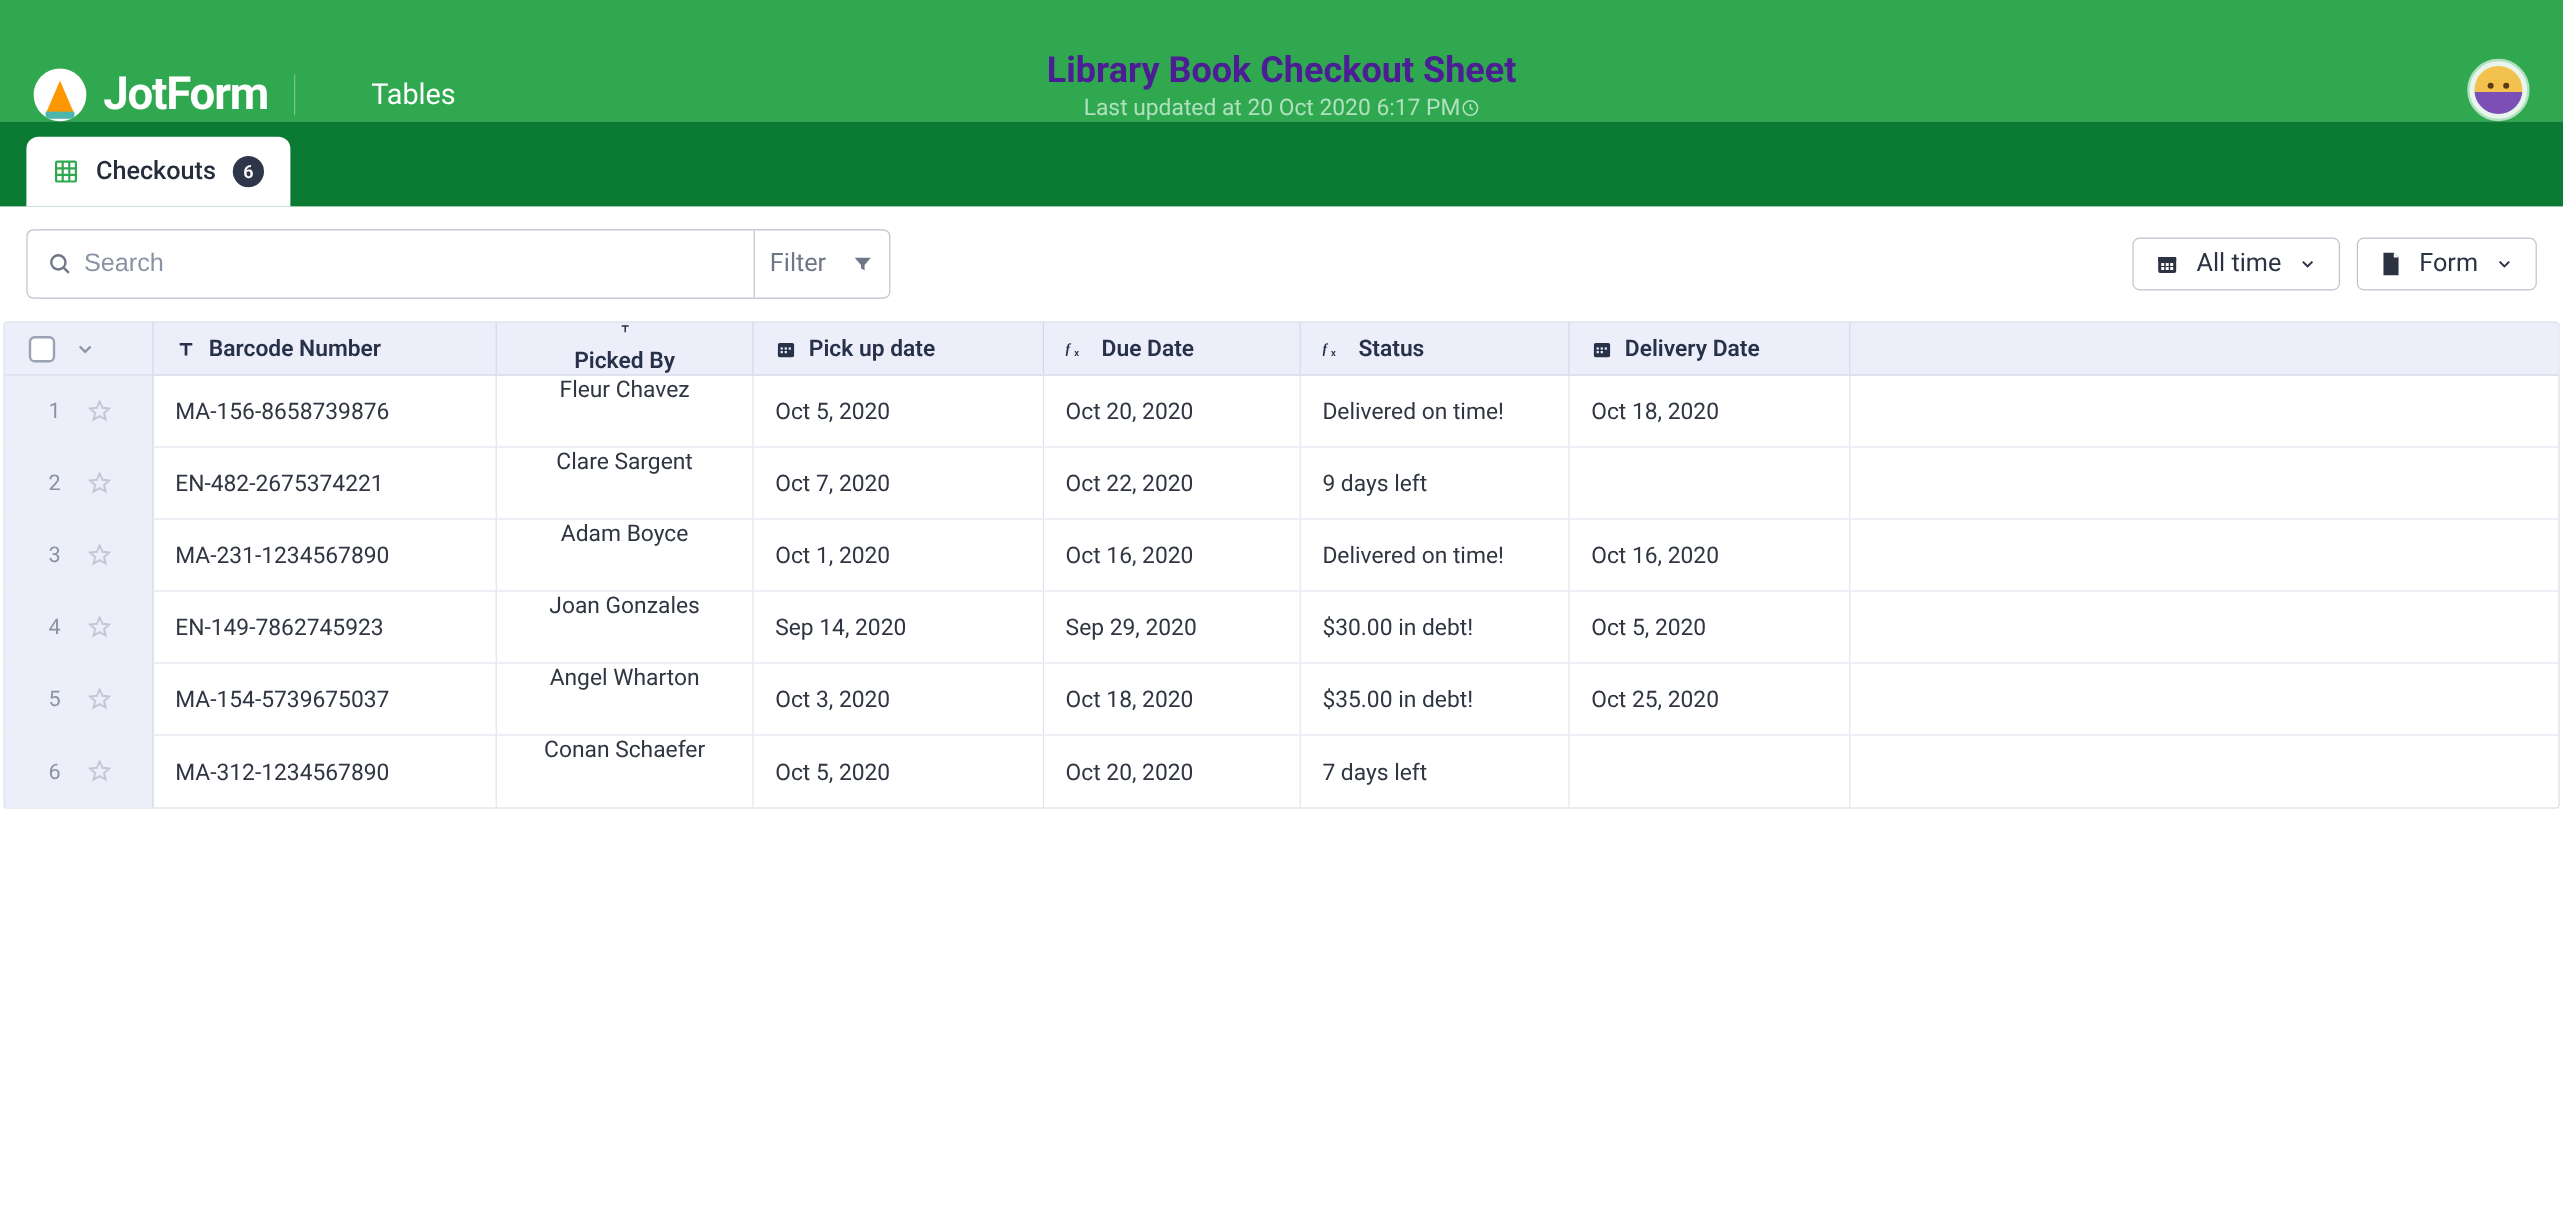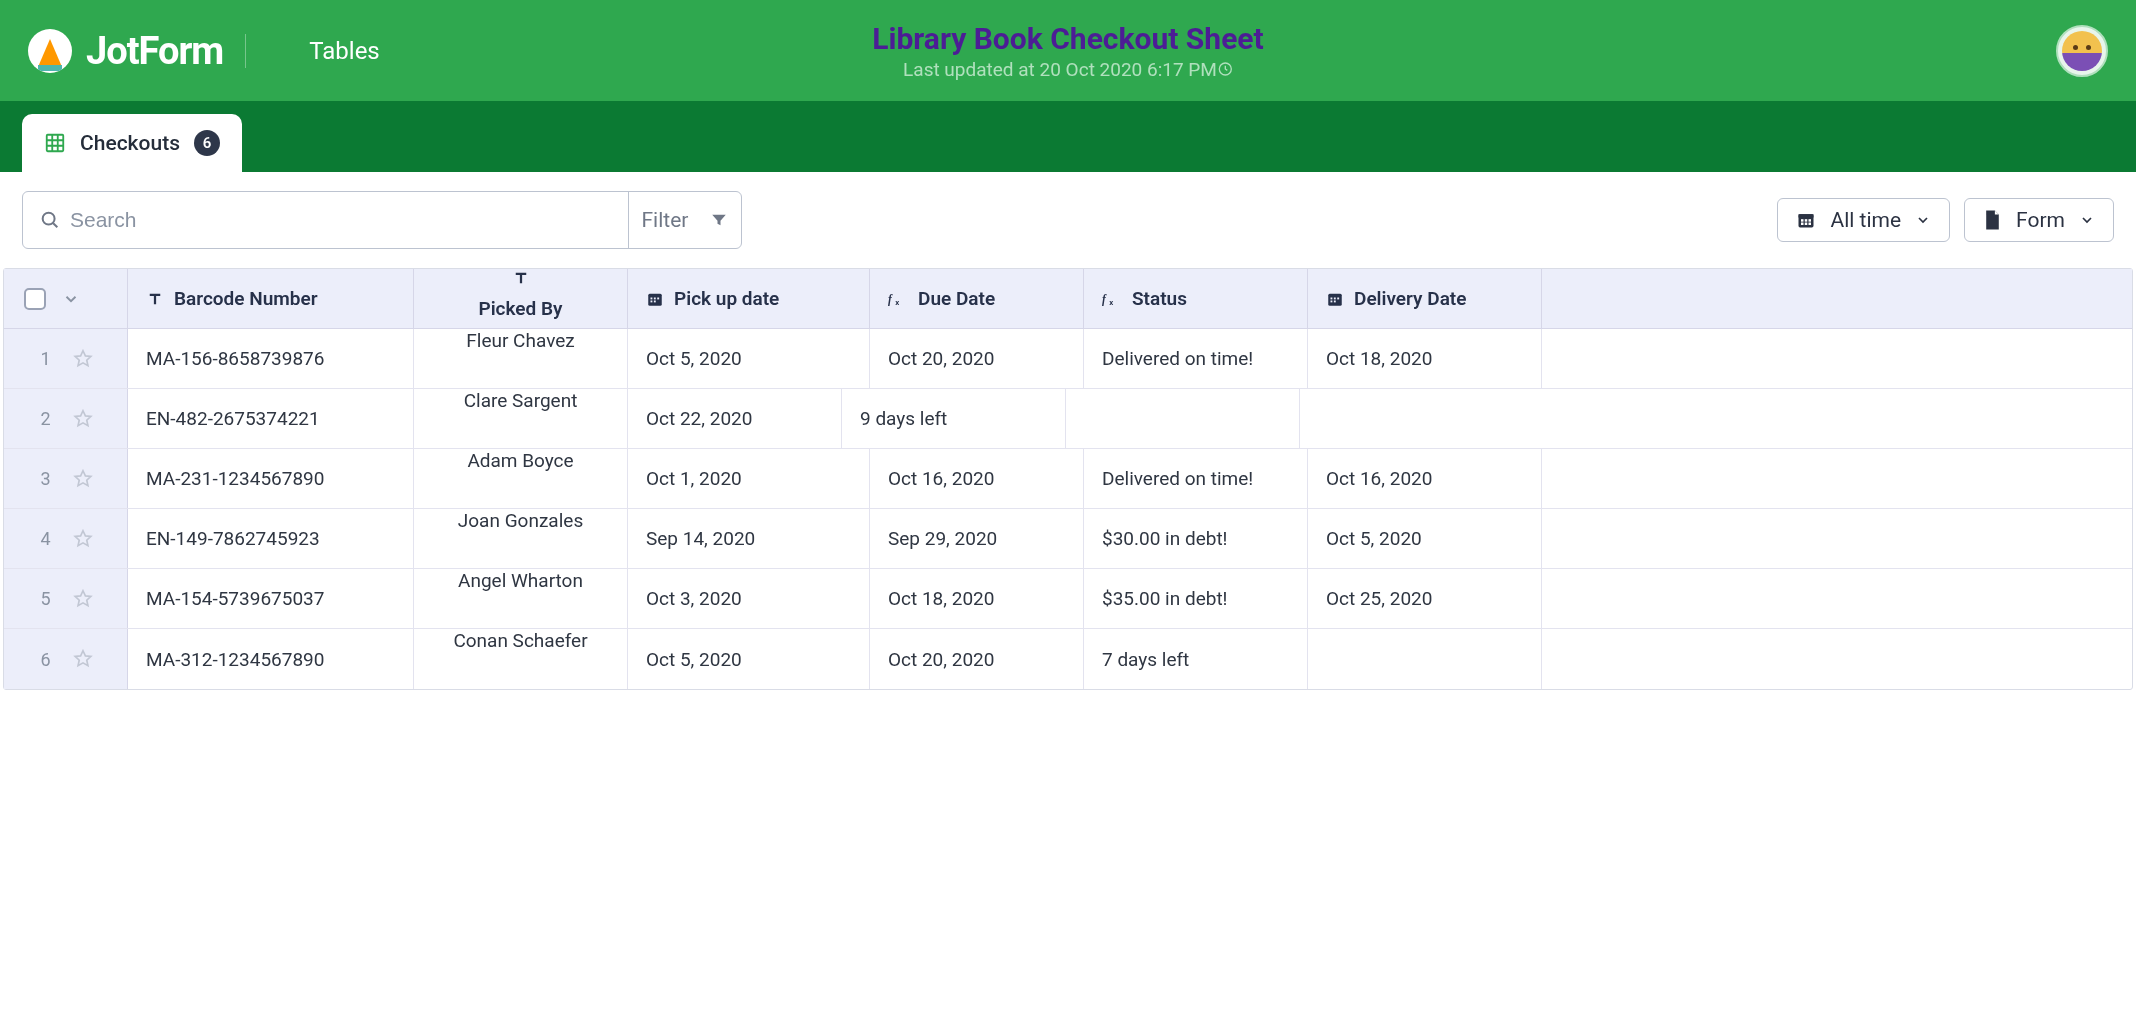--- a/index.html
+++ b/index.html
@@ -1,18 +1,18 @@
 <!DOCTYPE html>
 <html><head>
 <meta charset="utf-8">
 <style>
 * { box-sizing: border-box; margin: 0; padding: 0; }
 body { font-family: -apple-system, BlinkMacSystemFont, "Segoe UI", Roboto, Helvetica, Arial, sans-serif; background: #fff; }
 
-.header { background: #2fa84f; height: 101px; display: flex; align-items: center; padding: 0 28px; position: relative; }
+.header { background: #2fa84f; height: 101px; display: flex; align-items: flex-end; padding: 0 28px; position: relative; }
 .logo-section { display: flex; align-items: center; gap: 14px; }
 .logo-badge { width: 44px; height: 44px; border-radius: 50%; background: #fff; display: flex; align-items: center; justify-content: center; position: relative; overflow: hidden; }
 .pencil { width: 0; height: 0; border-left: 12px solid transparent; border-right: 12px solid transparent; border-bottom: 28px solid #ff9800; position: relative; top: 2px; }
 .pencil::after { content: ""; position: absolute; top: 26px; left: -12px; width: 24px; height: 6px; background: #4db6ac; }
 .brand { color: #fff; font-size: 38px; font-weight: 700; letter-spacing: -1px; }
 .brand-divider { width: 1px; height: 34px; background: rgba(255,255,255,0.35); margin: 0 20px 0 8px; }
 .product { color: #fff; font-size: 24px; font-weight: 400; margin-left: 29px; }
 
 .title-block { position: absolute; left: 50%; transform: translateX(-50%); text-align: center; }
 .title { color: #4c1d95; font-size: 30px; font-weight: 700; }
@@ -33,21 +33,21 @@
 .toolbar { height: 96px; display: flex; align-items: center; padding: 0 22px; gap: 14px; }
 .search-group { display: flex; border: 1.5px solid #bcc3d0; border-radius: 6px; overflow: hidden; }
 .searchbox { width: 605px; height: 56px; display: flex; align-items: center; gap: 9px; padding: 0 16px; }
 .search-input { border: none; outline: none; font-size: 21px; color: #555; flex: 1; }
 .search-input::placeholder { color: #8a93a2; }
 .filter-btn { width: 113px; height: 56px; display: flex; align-items: center; justify-content: center; gap: 22px; border-left: 1.5px solid #bcc3d0; font-size: 21px; color: #6f7786; cursor: pointer; }
 .spacer { flex: 1; }
 .pill-btn { height: 44px; border: 1.5px solid #bcc3d0; border-radius: 6px; display: flex; align-items: center; gap: 14px; padding: 0 18px; font-size: 21px; color: #2b3242; cursor: pointer; }
 
 .table { border: 1px solid #d9dce6; border-radius: 3px; margin: 0 3px; }
-.thead { display: flex; background: #eceefa; border-bottom: 1px solid #d6d6e8; height: 60px; }
+.thead { display: flex; background: #eceefa; border-bottom: 1px solid #d6d6e8; height: 44px; }
 .th { display: flex; align-items: center; gap: 10px; padding: 0 18px; font-size: 19px; font-weight: 600; color: #27314a; border-right: 1px solid #d6d6e8; }
 .th-first { width: 124px; justify-content: flex-start; gap: 16px; padding: 0 20px; }
 .checkbox { width: 22px; height: 22px; border: 2px solid #9aa2b5; border-radius: 5px; background: #fff; }
 .chev { color: #8a93a2; }
 
 .tr { display: flex; height: 60px; border-bottom: 1px solid #e3e3ef; }
 .tr:last-child { border-bottom: none; }
 .td { display: flex; align-items: center; padding: 0 18px; font-size: 19px; color: #2f3642; border-right: 1px solid #e3e3ef; }
 .td-first { width: 124px; background: #eceefa; gap: 18px; color: #8a93a2; justify-content: center; padding: 0 14px; border-right: 1px solid #d6d6e8; }
 .row-num { width: 16px; text-align: center; font-size: 18px; color: #8a93a2; }
@@ -225,20 +225,21 @@
   </div>
       <div class="tr">
     <div class="td td-first">
       <span class="row-num">2</span>
       <svg class="star" width="22" height="22" viewBox="0 0 24 24" fill="none" stroke="#c2c7d4" stroke-width="1.8">
             <path d="M12 3l2.6 5.6 6 .6-4.5 4.1 1.3 6-5.4-3.1-5.4 3.1 1.3-6L3.4 9.2l6-.6z"></path>
           </svg>
     </div>
     <div class="td col-barcode">EN-482-2675374221</div>
     <div class="td col-picked">Clare Sargent</div>
+    <div class="td col-pickup">Oct 7, 2020</div>
     <div class="td col-due">Oct 22, 2020</div>
     <div class="td col-status">9 days left</div>
     <div class="td col-delivery"></div>
     <div class="td col-tail"></div>
   </div>
       <div class="tr">
     <div class="td td-first">
       <span class="row-num">3</span>
       <svg class="star" width="22" height="22" viewBox="0 0 24 24" fill="none" stroke="#c2c7d4" stroke-width="1.8">
             <path d="M12 3l2.6 5.6 6 .6-4.5 4.1 1.3 6-5.4-3.1-5.4 3.1 1.3-6L3.4 9.2l6-.6z"></path>

